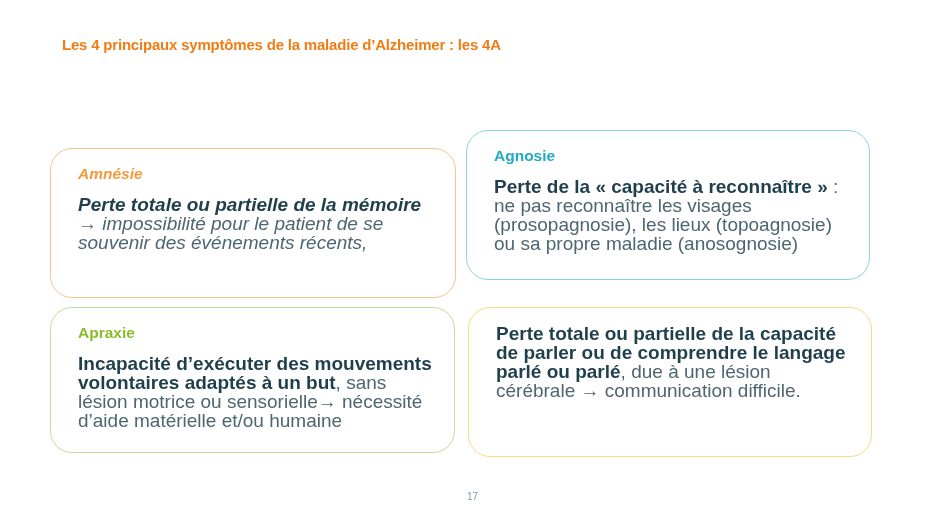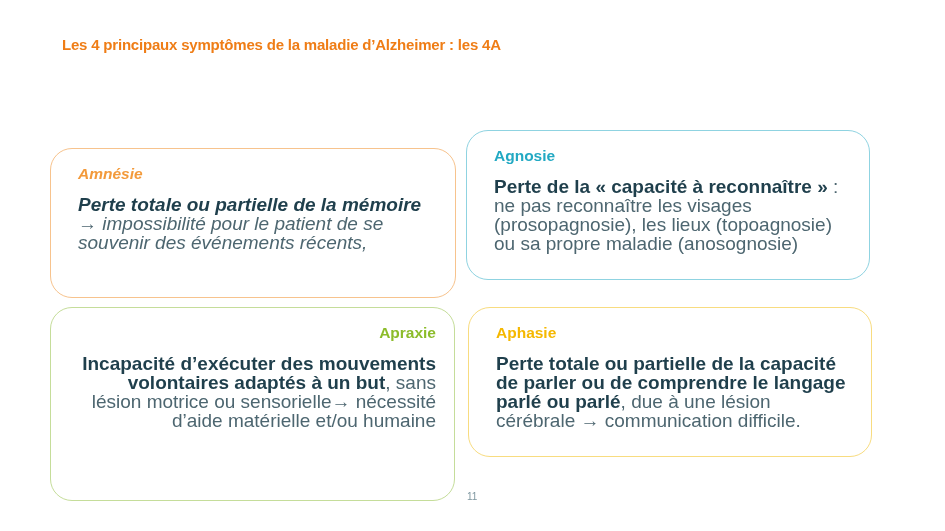--- a/index.html
+++ b/index.html
@@ -46,27 +46,26 @@
   </div>
 </div>
 
 <div class="card" style="left:466px; top:130px; width:404px; height:150px; border-color:#8fd3e1;">
   <div class="card-title" style="color:#22a9c3;">Agnosie</div>
   <div class="card-body">
     <b>Perte de la « capacité à reconnaître »</b><span> : ne pas reconnaître les visages (prosopagnosie), les lieux (topoagnosie) ou sa propre maladie (anosognosie)</span>
   </div>
 </div>
 
-<div class="card" style="left:50px; top:307px; width:405px; height:194px; border-color:#c5dd9a;text-align:right;">
+<div class="card" style="left:50px; top:307px; width:405px; height:146px; border-color:#c5dd9a;">
   <div class="card-title" style="color:#8cbc2a;">Apraxie</div>
   <div class="card-body" style="margin-top:4px;">
     <b>Incapacité d’exécuter des mouvements volontaires adaptés à un but</b><span>, sans lésion motrice ou sensorielle→ nécessité d’aide matérielle et/ou humaine</span>
   </div>
 </div>
 
 <div class="card" style="left:468px; top:307px; width:404px; height:150px; border-color:#f8dc80;">
-  <div class="card-title" style="color:#f5b800;">Aphasie</div>
   <div class="card-body">
     <b>Perte totale ou partielle de la capacité de parler ou de comprendre le langage parlé ou parlé</b><span>, due à une lésion cérébrale → communication difficile.</span>
   </div>
 </div>
 
-<div class="page-number">11</div>
+<div class="page-number">17</div>
 
 </body></html>

